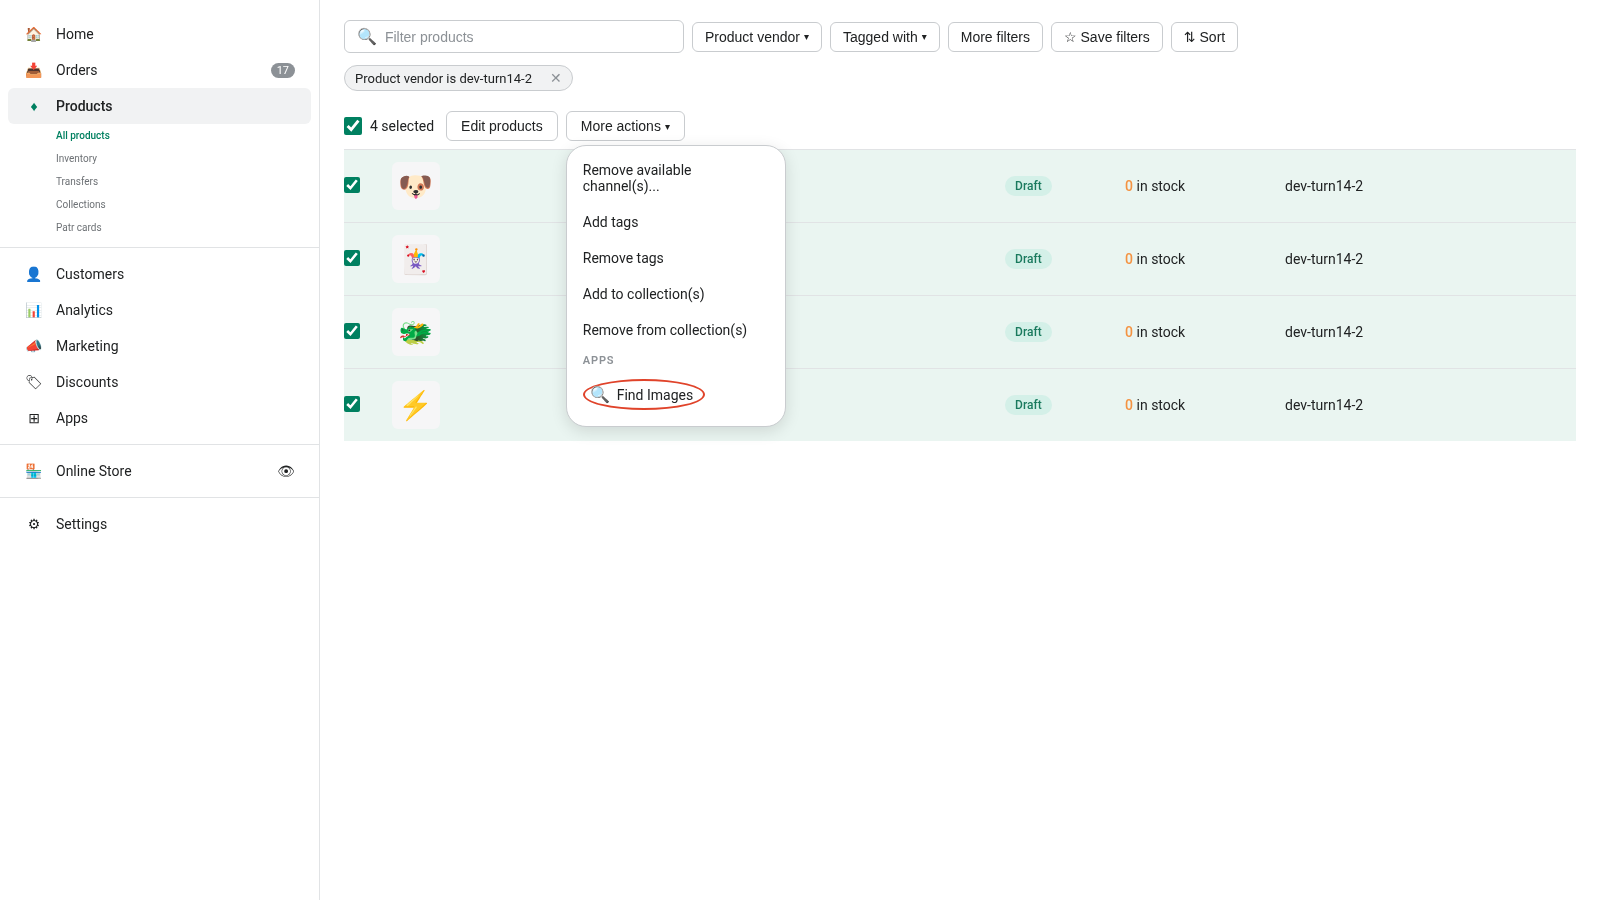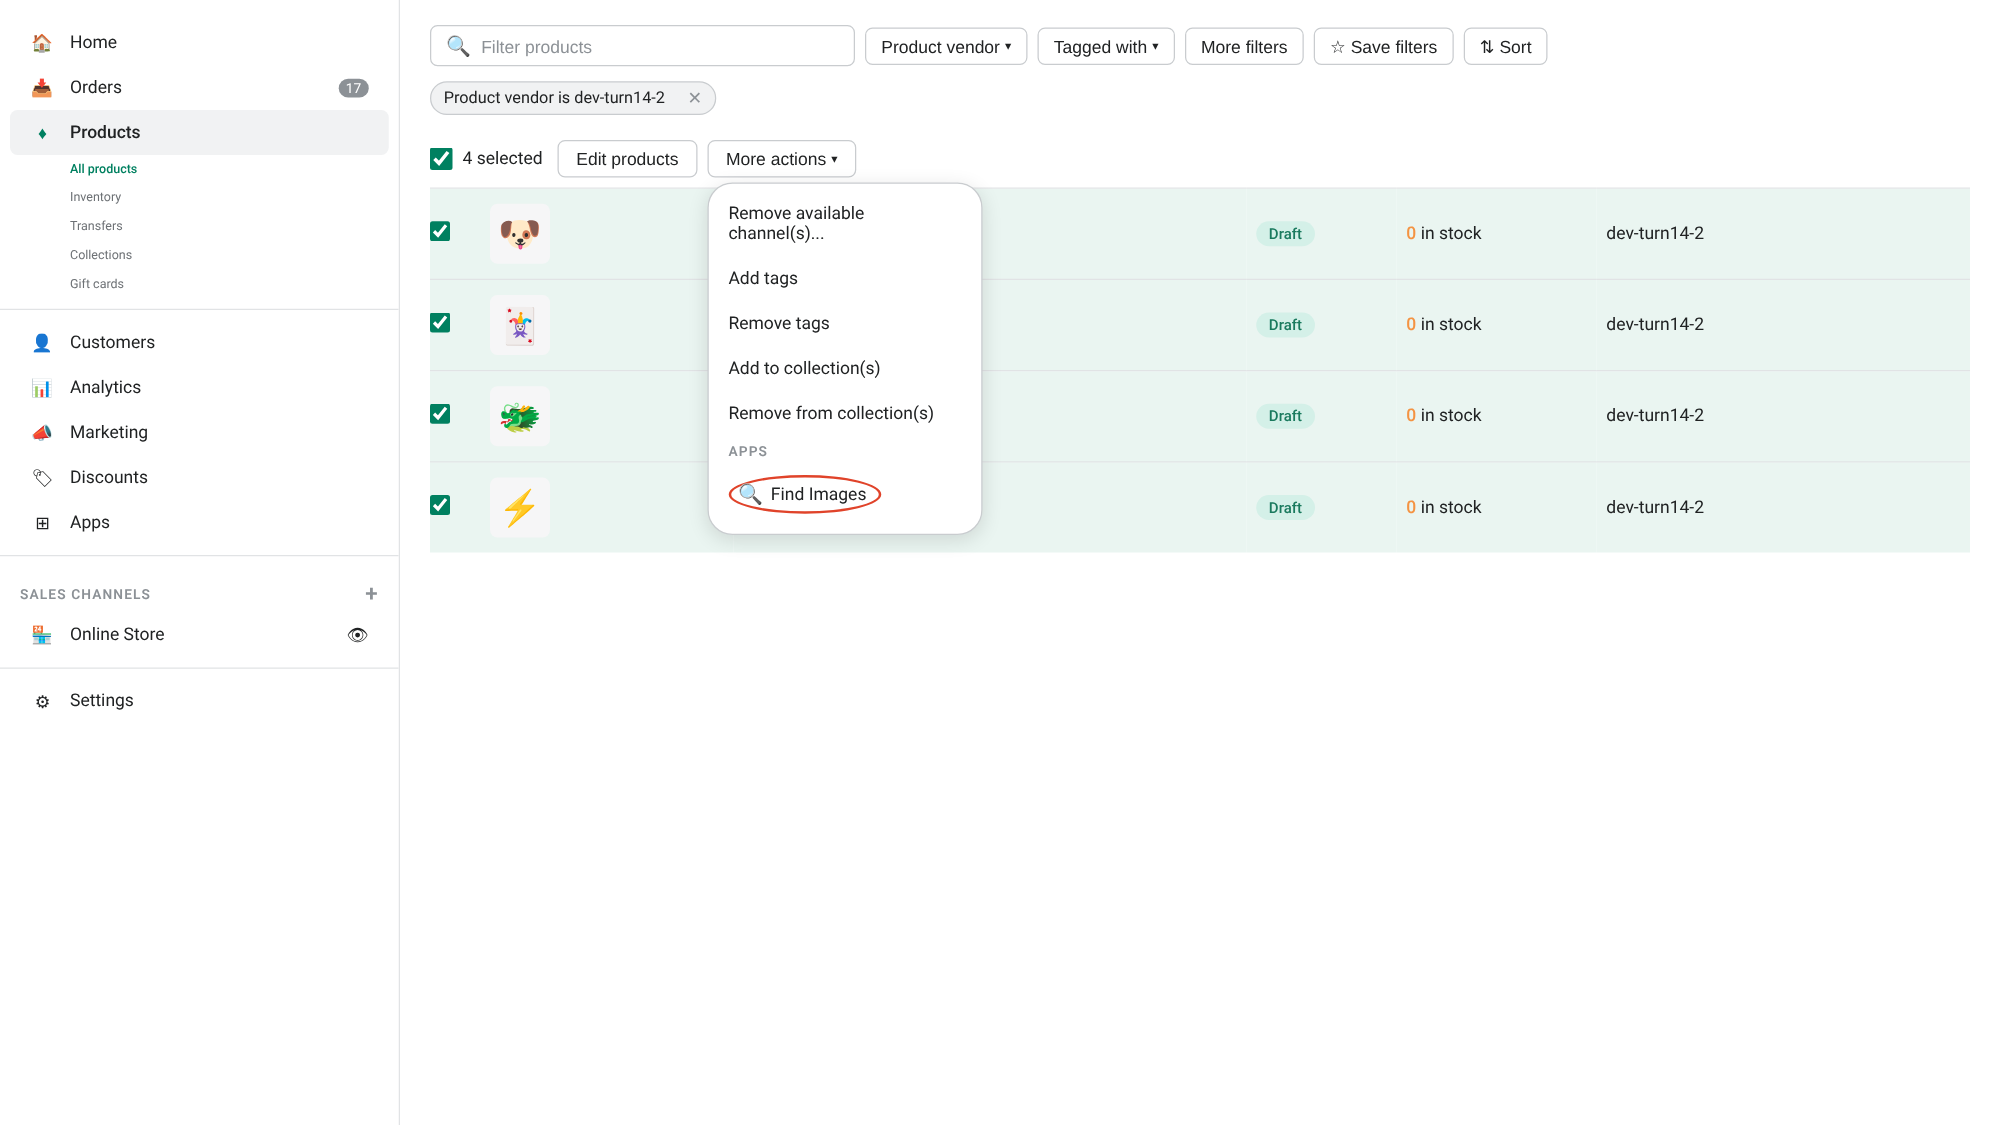--- a/index.html
+++ b/index.html
@@ -92,21 +92,21 @@
   <div class="sidebar-sub-item">
     <span>Inventory</span>
   </div>
   <div class="sidebar-sub-item">
     <span>Transfers</span>
   </div>
   <div class="sidebar-sub-item">
     <span>Collections</span>
   </div>
   <div class="sidebar-sub-item">
-    <span>Gift cards</span>
+    <span>Patr cards</span>
   </div>
 
   <hr class="sidebar-divider">
 
   <div class="sidebar-nav-item">
     <span class="icon">👤</span>
     <span>Customers</span>
   </div>
   <div class="sidebar-nav-item">
     <span class="icon">📊</span>
@@ -120,24 +120,20 @@
     <span class="icon">🏷</span>
     <span>Discounts</span>
   </div>
   <div class="sidebar-nav-item">
     <span class="icon">⊞</span>
     <span>Apps</span>
   </div>
 
   <hr class="sidebar-divider">
 
-  <div class="sidebar-section-header">
-    <span>SALES CHANNELS</span>
-    <span class="add-icon">+</span>
-  </div>
   <div class="sidebar-nav-item">
     <span class="icon">🏪</span>
     <span>Online Store</span>
     <span style="margin-left:auto; cursor:pointer;">👁</span>
   </div>
 
   <hr class="sidebar-divider">
 
   <div class="sidebar-nav-item">
     <span class="icon">⚙</span>

